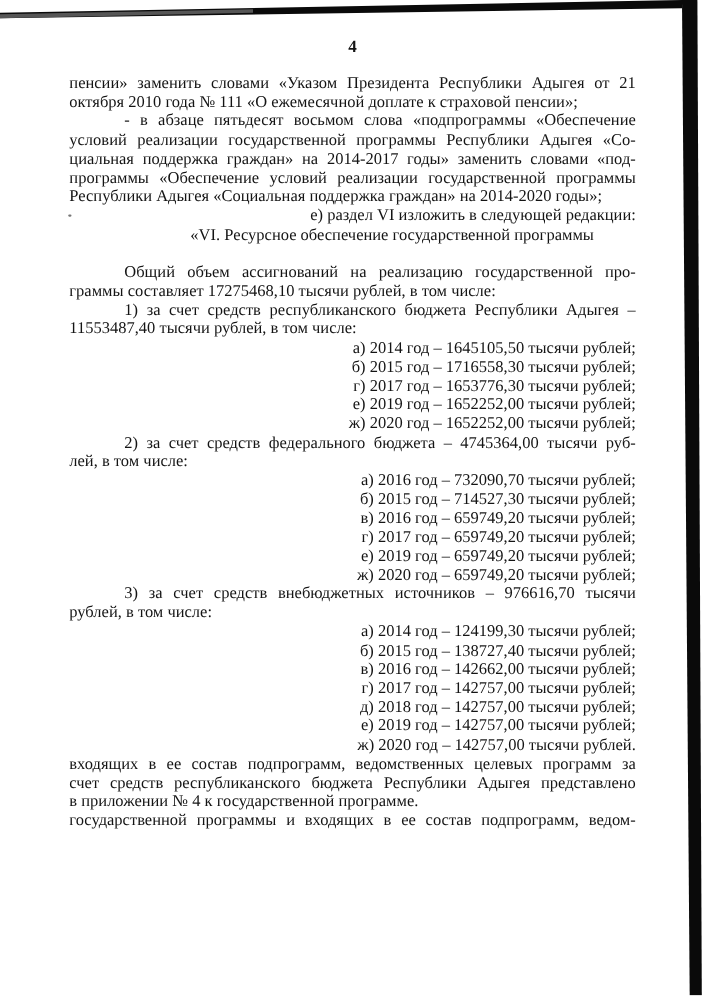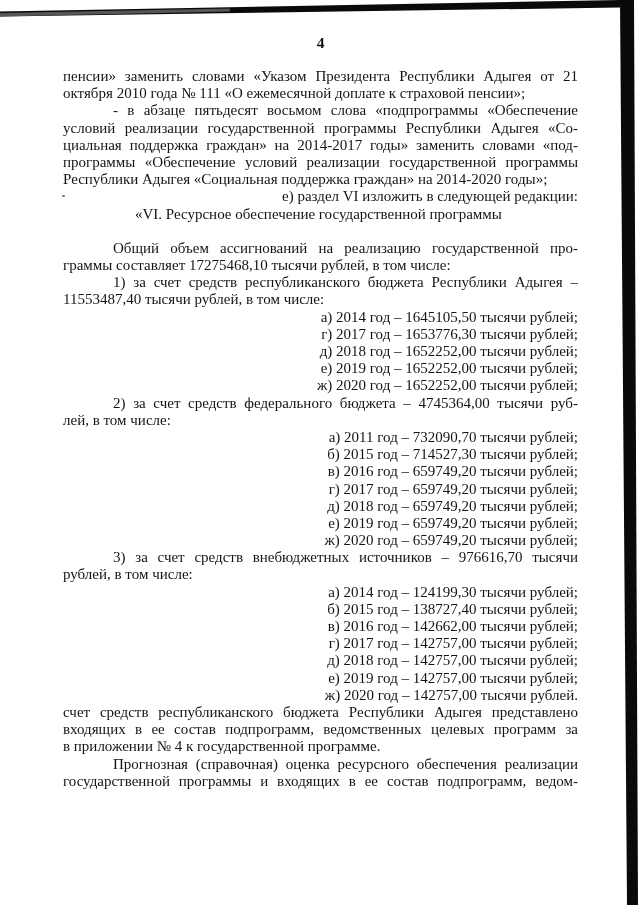--- a/index.html
+++ b/index.html
@@ -19,21 +19,21 @@
   .body-text{
     position:absolute;left:63px;top:68px;width:515px;
     font-size:15px;line-height:17.2px;
   }
   .line{
     height:17.2px;overflow:hidden;white-space:normal;
     text-align:left;
   }
   .line.justify{text-align:justify;text-align-last:justify;}
   .line.indent{padding-left:50px;text-align:right;}
-  .line.indent-lg{padding-left:72px;}
+  .line.indent-lg{padding-left:72px;text-align:center;}
   .line.gap-before{margin-top:17.2px;}
   .artifact-dot{
     position:absolute;left:62px;top:195px;width:3px;height:2px;background:#777;border-radius:1px;
   }
 </style>
 </head>
 <body>
 
 <div class="page">
 
@@ -57,42 +57,40 @@
       <div class="line justify">циальная поддержка граждан» на 2014-2017 годы» заменить словами «под-</div>
       <div class="line justify">программы «Обеспечение условий реализации государственной программы</div>
       <div class="line">Республики Адыгея «Социальная поддержка граждан» на 2014-2020 годы»;</div>
       <div class="line indent">е) раздел VI изложить в следующей редакции:</div>
       <div class="line indent-lg">«VI. Ресурсное обеспечение государственной программы</div>
       <div class="line indent justify gap-before">Общий объем ассигнований на реализацию государственной про-</div>
       <div class="line">граммы составляет 17275468,10 тысячи рублей, в том числе:</div>
       <div class="line indent justify">1) за счет средств республиканского бюджета Республики Адыгея –</div>
       <div class="line">11553487,40 тысячи рублей, в том числе:</div>
       <div class="line indent">а) 2014 год – 1645105,50 тысячи рублей;</div>
+      <div class="line indent">б) 2015 год – 1716558,30 тысячи рублей;</div>
       <div class="line indent">г) 2017 год – 1653776,30 тысячи рублей;</div>
-      <div class="line indent">д) 2018 год – 1652252,00 тысячи рублей;</div>
       <div class="line indent">е) 2019 год – 1652252,00 тысячи рублей;</div>
       <div class="line indent">ж) 2020 год – 1652252,00 тысячи рублей;</div>
       <div class="line indent justify">2) за счет средств федерального бюджета – 4745364,00 тысячи руб-</div>
       <div class="line">лей, в том числе:</div>
-      <div class="line indent">а) 2011 год – 732090,70 тысячи рублей;</div>
+      <div class="line indent">а) 2016 год – 732090,70 тысячи рублей;</div>
       <div class="line indent">б) 2015 год – 714527,30 тысячи рублей;</div>
       <div class="line indent">в) 2016 год – 659749,20 тысячи рублей;</div>
       <div class="line indent">г) 2017 год – 659749,20 тысячи рублей;</div>
-      <div class="line indent">д) 2018 год – 659749,20 тысячи рублей;</div>
       <div class="line indent">е) 2019 год – 659749,20 тысячи рублей;</div>
       <div class="line indent">ж) 2020 год – 659749,20 тысячи рублей;</div>
       <div class="line indent justify">3) за счет средств внебюджетных источников – 976616,70 тысячи</div>
       <div class="line">рублей, в том числе:</div>
       <div class="line indent">а) 2014 год – 124199,30 тысячи рублей;</div>
       <div class="line indent">б) 2015 год – 138727,40 тысячи рублей;</div>
       <div class="line indent">в) 2016 год – 142662,00 тысячи рублей;</div>
       <div class="line indent">г) 2017 год – 142757,00 тысячи рублей;</div>
       <div class="line indent">д) 2018 год – 142757,00 тысячи рублей;</div>
       <div class="line indent">е) 2019 год – 142757,00 тысячи рублей;</div>
       <div class="line indent">ж) 2020 год – 142757,00 тысячи рублей.</div>
+      <div class="line justify">входящих в ее состав подпрограмм, ведомственных целевых программ за</div>
       <div class="line justify">счет средств республиканского бюджета Республики Адыгея представлено</div>
-      <div class="line justify">входящих в ее состав подпрограмм, ведомственных целевых программ за</div>
       <div class="line">в приложении № 4 к государственной программе.</div>
-      <div class="line indent justify">Прогнозная (справочная) оценка ресурсного обеспечения реализации</div>
       <div class="line justify">государственной программы и входящих в ее состав подпрограмм, ведом-</div>
     </div>
 
 </div>
 
 </body></html>

